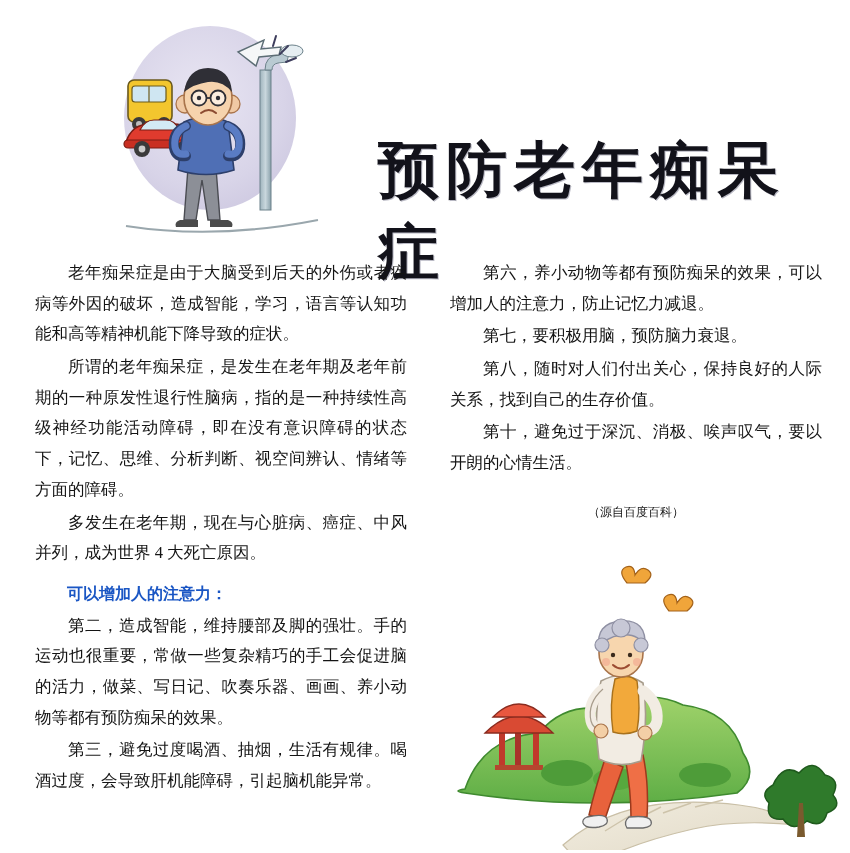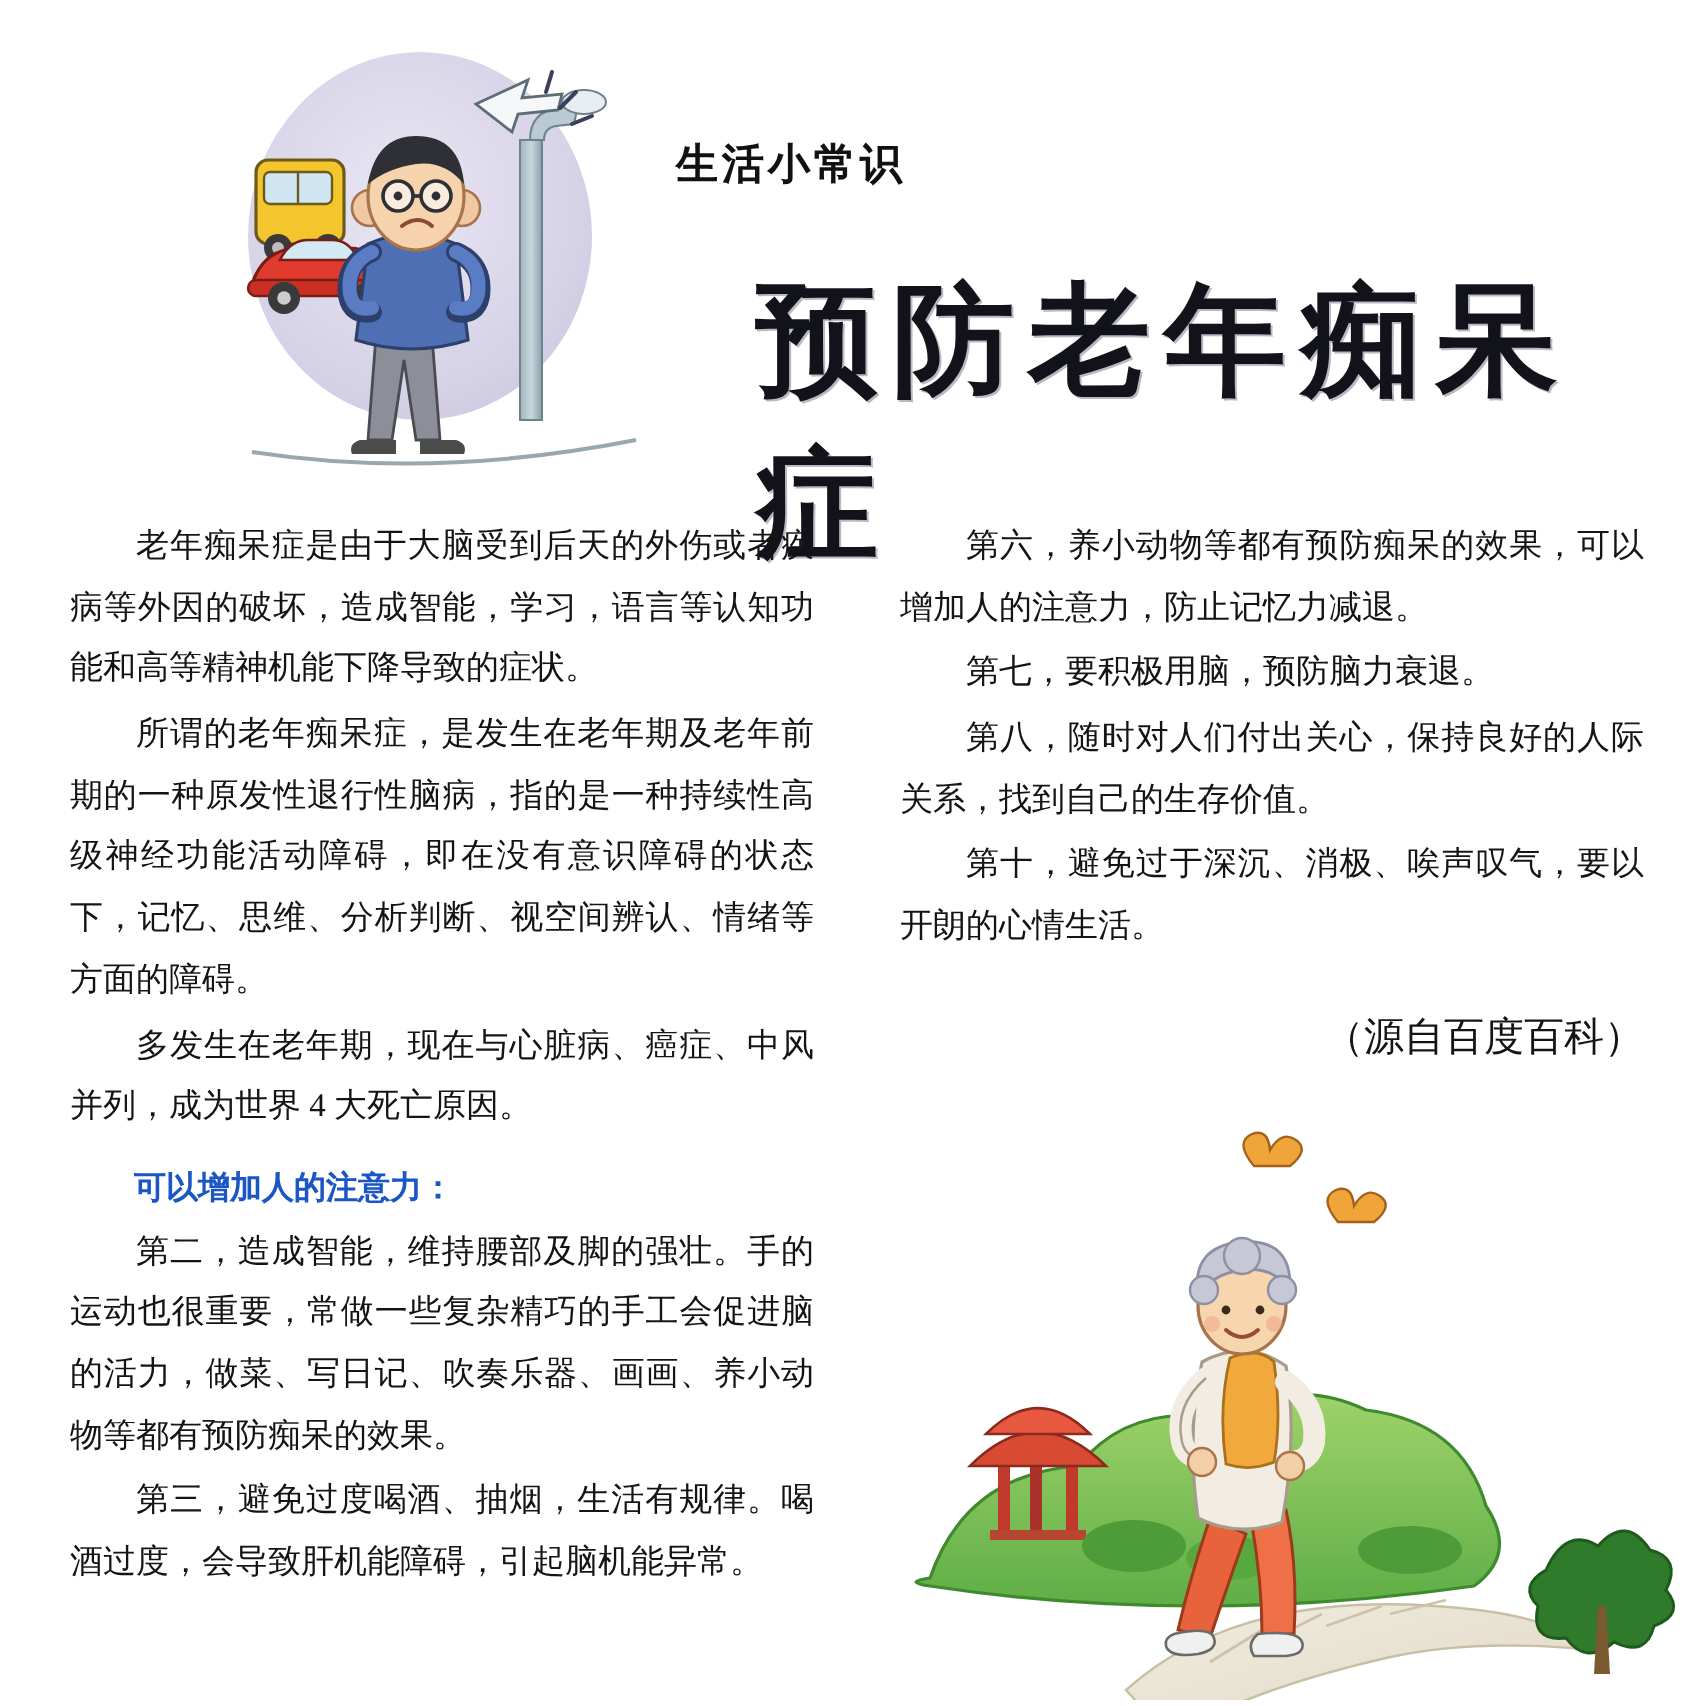--- a/index.html
+++ b/index.html
@@ -80,22 +80,22 @@
   .subhead {
     margin: 10px 0 2px 0;
     text-indent: 2em;
     color: #1a56c4;
     font-weight: 700;
     font-family: "DejaVu Sans", sans-serif;
     font-size: 16px;
   }
   .source {
     margin-top: 22px;
-    text-align: right;
-    font-size: 20px;
+    text-align: center;
+    font-size: 12px;
   }
 
   
   .illus-bottom {
     position: absolute;
     left: 455px;
     top: 545px;
     width: 390px;
     height: 305px;
   }
@@ -186,21 +186,20 @@
 
         <circle cx="89" cy="80" r="2.2" fill="#2f2f36"></circle>
         <circle cx="108" cy="80" r="2.2" fill="#2f2f36"></circle>
 
         <path d="M91 95 q8 -6 15 0" fill="none" stroke="#8c4b31" stroke-width="2" stroke-linecap="round"></path>
       </g>
 
       <path d="M16 208 q90 14 192 -6" fill="none" stroke="#9aa7ad" stroke-width="2"></path>
     </svg>
 
-    <div class="kicker">生活小常识</div>
     <div class="main-title">预防老年痴呆症</div>
   </div>
 
   <div class="col col-left">
     <p class="para">老年痴呆症是由于大脑受到后天的外伤或者疾病等外因的破坏，造成智能，学习，语言等认知功能和高等精神机能下降导致的症状。</p>
     <p class="para">所谓的老年痴呆症，是发生在老年期及老年前期的一种原发性退行性脑病，指的是一种持续性高级神经功能活动障碍，即在没有意识障碍的状态下，记忆、思维、分析判断、视空间辨认、情绪等方面的障碍。</p>
     <p class="para">多发生在老年期，现在与心脏病、癌症、中风并列，成为世界 4 大死亡原因。</p>
     <p class="subhead">可以增加人的注意力：</p>
     <p class="para">第二，造成智能，维持腰部及脚的强壮。手的运动也很重要，常做一些复杂精巧的手工会促进脑的活力，做菜、写日记、吹奏乐器、画画、养小动物等都有预防痴呆的效果。</p>
     <p class="para">第三，避免过度喝酒、抽烟，生活有规律。喝酒过度，会导致肝机能障碍，引起脑机能异常。</p>

